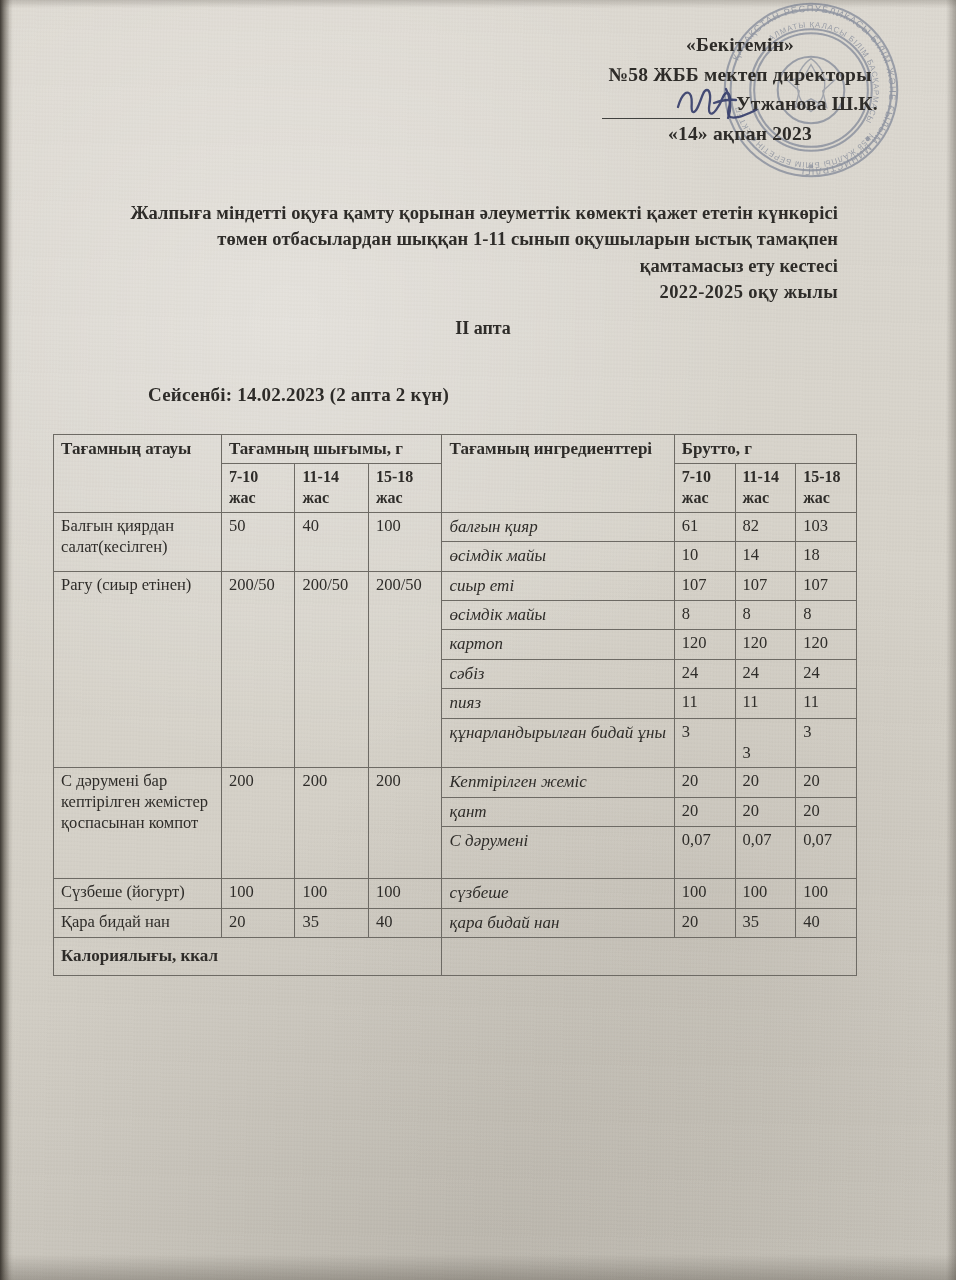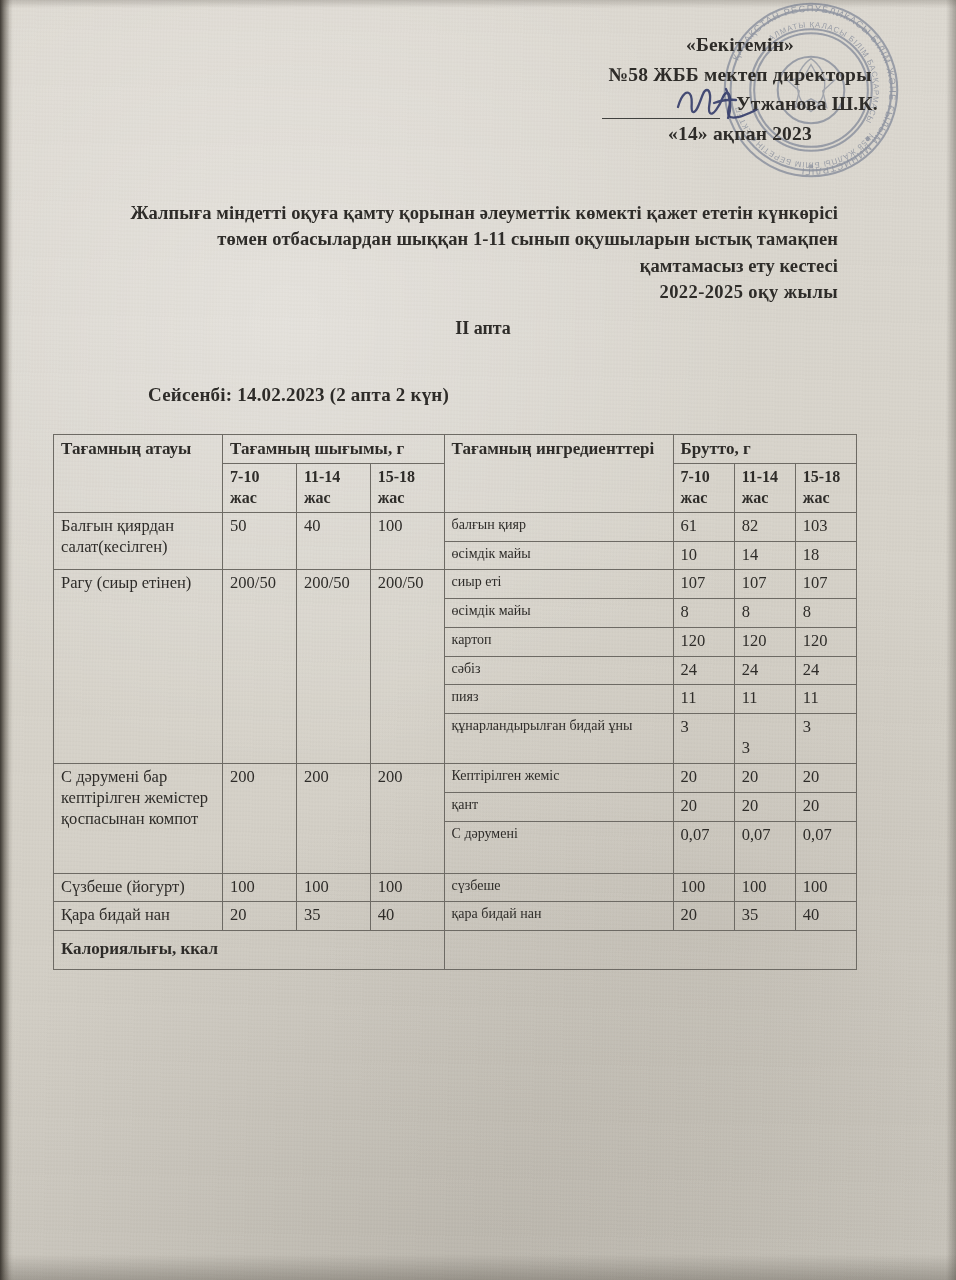--- a/index.html
+++ b/index.html
@@ -165,21 +165,21 @@
     background: transparent;
     line-height: 1.26;
   }
   .menu-table th {
     font-weight: bold;
   }
   .hdr-main { font-size: 17px; }
   .hdr-age  { font-size: 16px; font-weight: bold; }
   .dish-name { font-size: 16.5px; }
   .num { font-size: 16.5px; }
-  .ingr { font-size: 14px; }
+  .ingr { font-size: 17px; font-style: italic; }
   .age-wrap { display: block; }
   .offset-low { display:block; padding-top: 21px; }
   .kcal-row td {
     font-weight: bold;
     font-size: 17px;
     padding-top: 7px;
     padding-bottom: 9px;
   }
   .c-name  { width: 188px; }
   .c-out   { width: 79px; }

